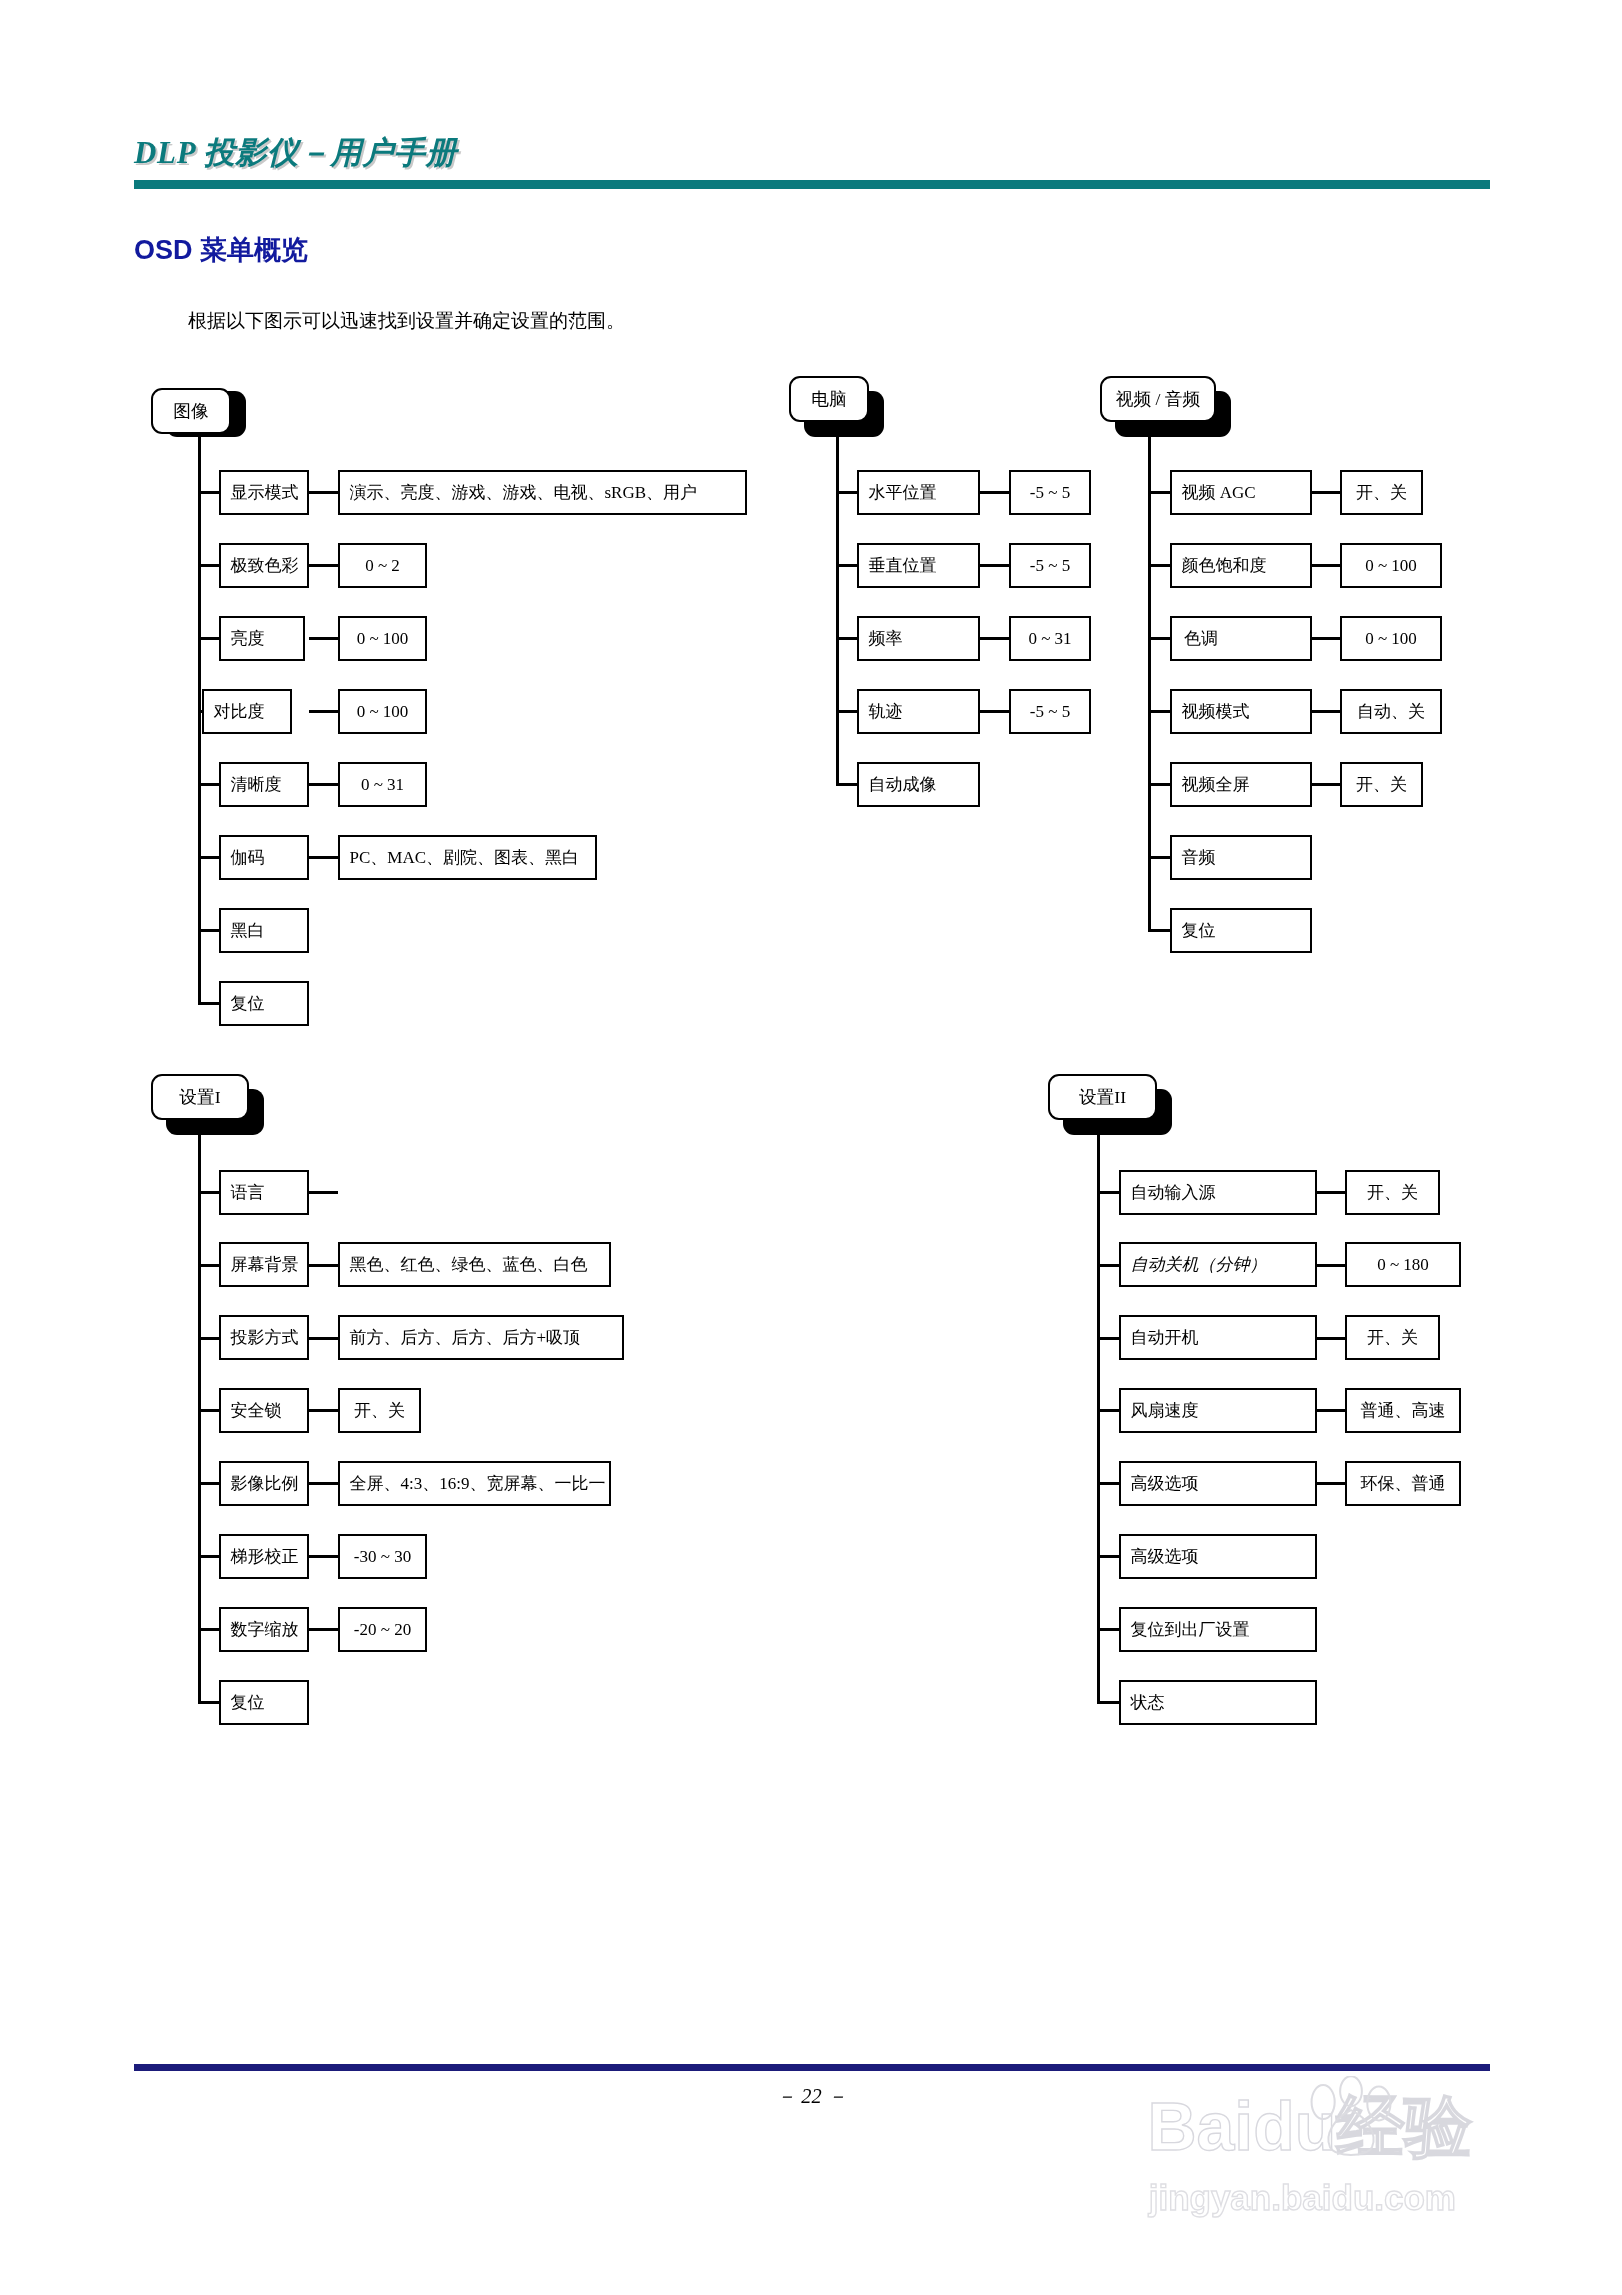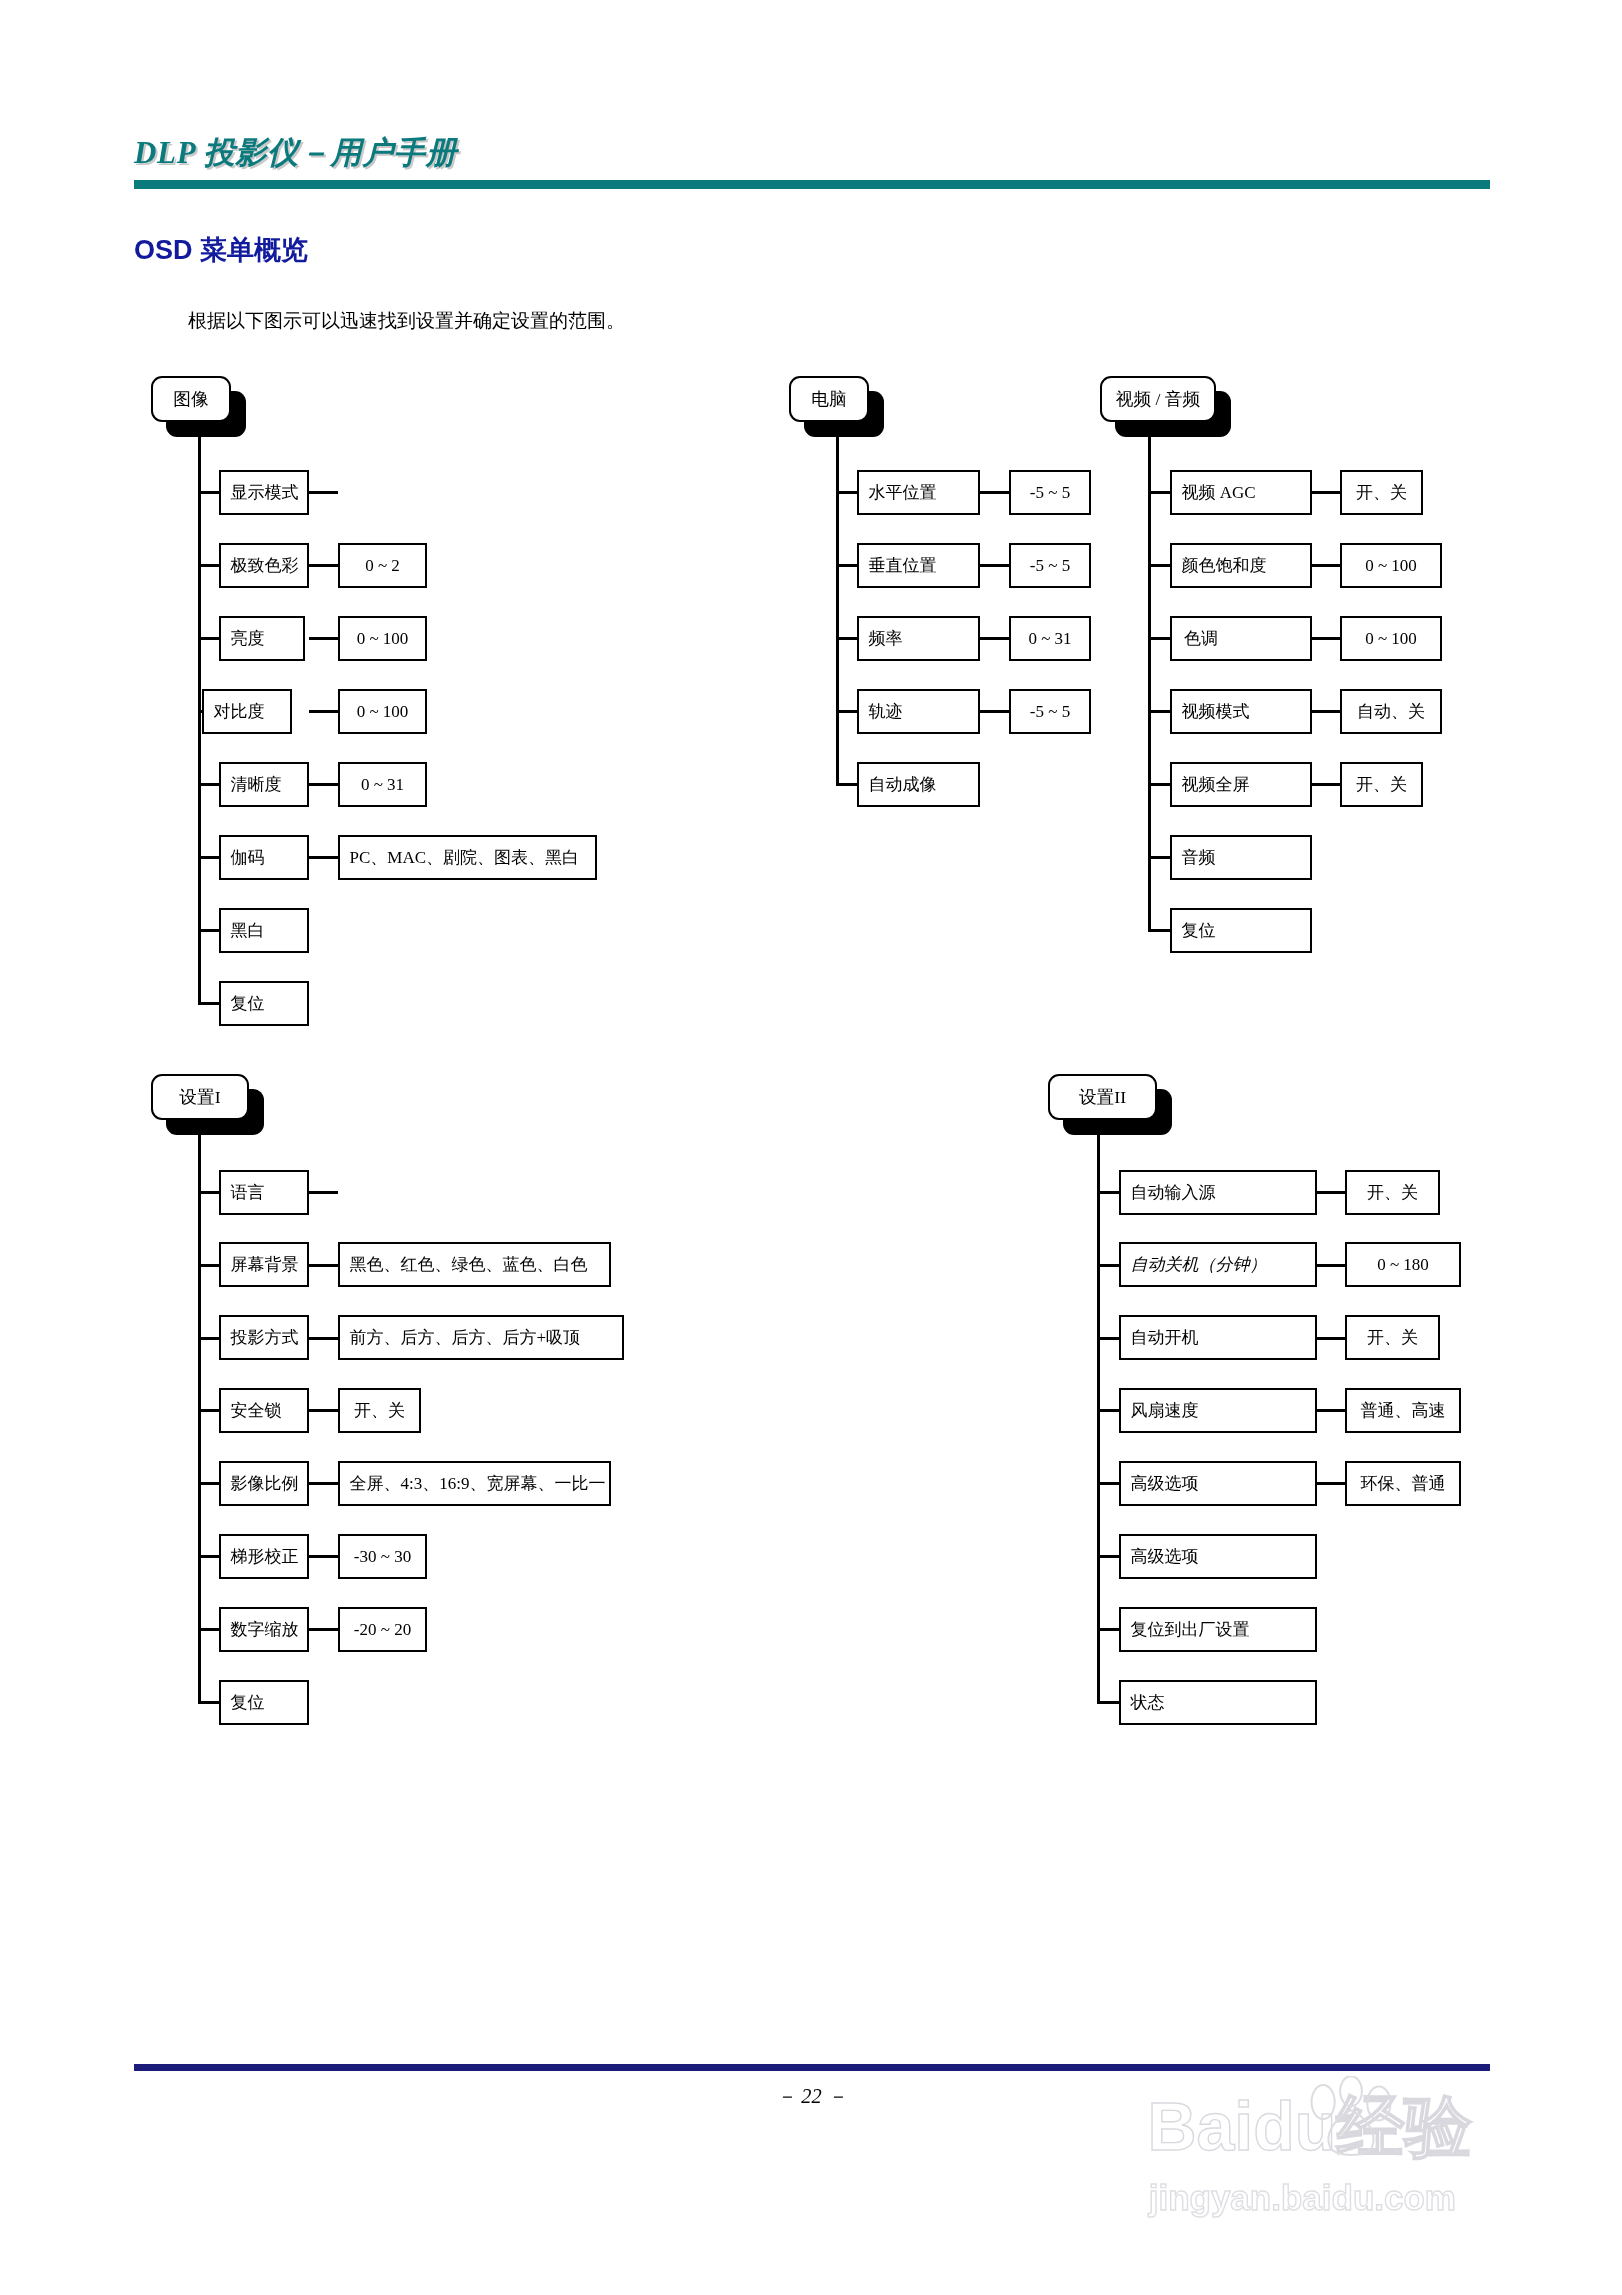--- a/index.html
+++ b/index.html
@@ -109,29 +109,32 @@
 <div class="page">
 
   <div class="hdr-title">DLP 投影仪－用户手册</div>
   <div class="hdr-rule"></div>
 
   <div class="sec-title">OSD 菜单概览</div>
   <div class="intro">根据以下图示可以迅速找到设置并确定设置的范围。</div>
 
   <div class="diagram" id="diagram">
       <div class="rootshadow" style="left: 166px; top: 391px; width: 80px; height: 46px;"></div>
-      <div class="rootnode" style="left: 151px; top: 376px; width: 80px; height: 46px; align-items: center;">
+      <div class="rootnode" style="left: 151px; top: 388px; width: 80px; height: 46px; align-items: center;">
         <span>图像</span>
       </div>
       <div class="vline" style="left: 198px; top: 432px; height: 571px;"></div>
       <div class="hline" style="left: 198px; top: 491px; width: 22px;"></div>
       <div class="nbox lbl" style="left: 219px; top: 470px; width: 90px; height: 45px;">
         <span>显示模式</span>
       </div>
       <div class="hline" style="left: 309px; top: 491px; width: 29px;"></div>
+      <div class="nbox val left" style="left: 338px; top: 470px; width: 409px; height: 45px;">
+        <span>演示、亮度、游戏、游戏、电视、sRGB、用户</span>
+      </div>
       <div class="hline" style="left: 198px; top: 564px; width: 22px;"></div>
       <div class="nbox lbl" style="left: 219px; top: 543px; width: 90px; height: 45px;">
         <span>极致色彩</span>
       </div>
       <div class="hline" style="left: 309px; top: 564px; width: 29px;"></div>
       <div class="nbox val" style="left: 338px; top: 543px; width: 89px; height: 45px;">
         <span>0 ~ 2</span>
       </div>
       <div class="hline" style="left: 198px; top: 637px; width: 22px;"></div>
       <div class="nbox lbl" style="left: 219px; top: 616px; width: 86px; height: 45px;">

